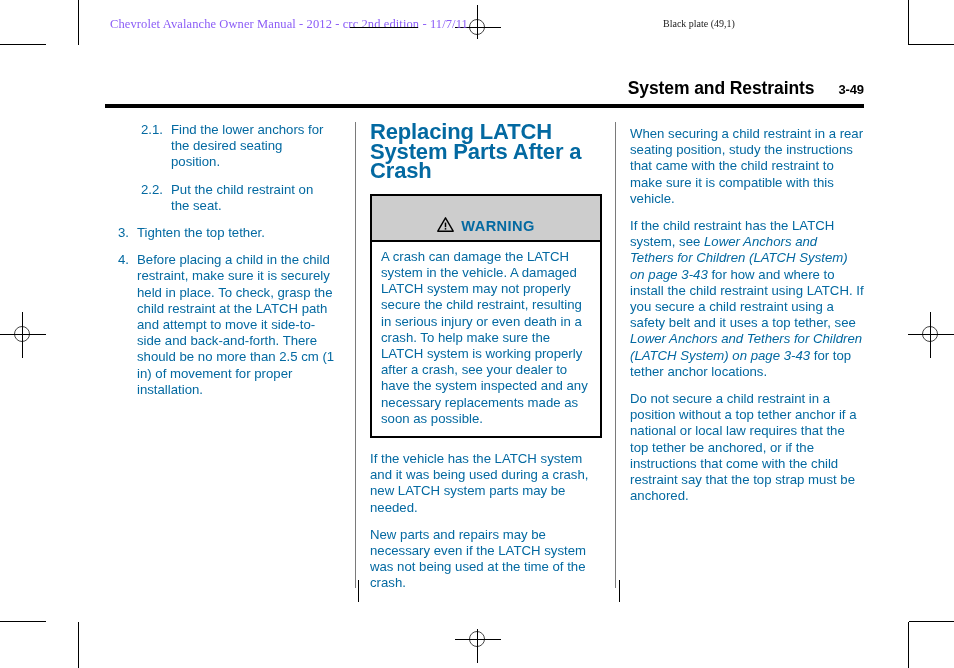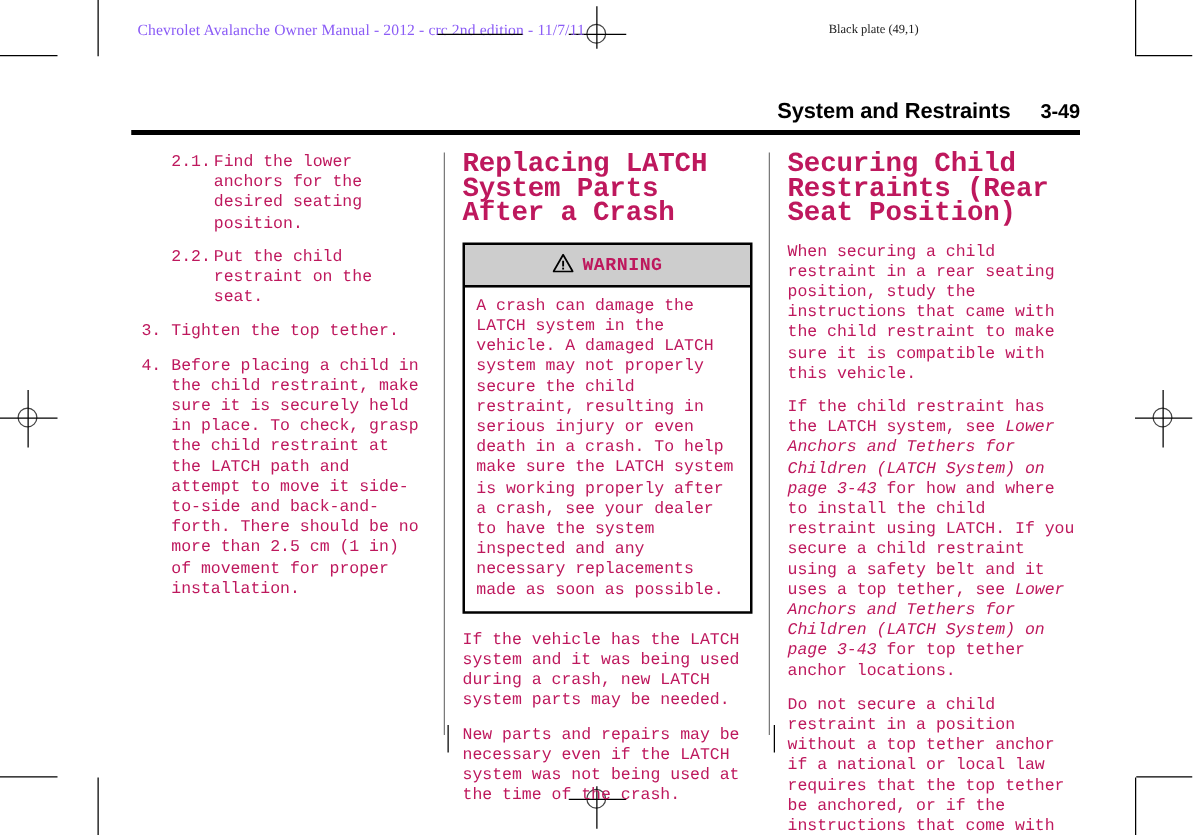--- a/index.html
+++ b/index.html
@@ -99,42 +99,41 @@
     width: 759px;
     text-align: right;
     white-space: nowrap;
   }
   .page-header .sect {
     font-size: 17.5px;
     font-weight: bold;
     letter-spacing: -0.1px;
   }
   .page-header .pg {
-    font-size: 16px;
+    font-size: 13px;
     font-weight: bold;
     margin-left: 24px;
     letter-spacing: -0.1px;
   }
   .header-rule {
     position: absolute;
     top: 104px;
     left: 105px;
     width: 759px;
     height: 4px;
     background: #000;
   }
 
   
   .col {
     position: absolute;
     top: 122px;
     font-size: 13.2px;
     line-height: 16.2px;
-    color: #be185d;
-    font-family: Liberation Mono, monospace;
+    color: #0369a1;
   }
   #col-1 { left: 107px; width: 228px; }
   #col-2 { left: 370px; width: 232px; }
   #col-3 { left: 630px; width: 234px; }
 
   .col-divider {
     position: absolute;
     top: 122px;
     width: 0;
     height: 466px;
@@ -174,21 +173,21 @@
   
   .warnbox {
     border: 2px solid #000;
     margin: 0 0 13px 0;
     background: #fff;
   }
   .warnbox .wb-head {
     background: #cdcdcd;
     border-bottom: 2px solid #000;
     text-align: center;
-    padding: 7px 0 5px 0;
+    padding: 21px 0 5px 0;
     font-size: 14.6px;
     font-weight: bold;
     letter-spacing: 0.4px;
     display: flex;
     align-items: center;
     justify-content: center;
     gap: 7px;
   }
   .warnbox .wb-body {
     padding: 7px 9px 9px 9px;
@@ -282,20 +281,19 @@
       <span>WARNING</span>
     </div>
     <div class="wb-body">A crash can damage the LATCH system in the vehicle. A damaged LATCH system may not properly secure the child restraint, resulting in serious injury or even death in a crash. To help make sure the LATCH system is working properly after a crash, see your dealer to have the system inspected and any necessary replacements made as soon as possible.</div>
   </div>
 
   <p class="para">If the vehicle has the LATCH system and it was being used during a crash, new LATCH system parts may be needed.</p>
   <p class="para">New parts and repairs may be necessary even if the LATCH system was not being used at the time of the crash.</p>
 </div>
 
 <div class="col" id="col-3">
-  <h2 class="sec-title">Securing Child Restraints (Rear Seat Position)</h2>
 
   <p class="para">When securing a child restraint in a rear seating position, study the instructions that came with the child restraint to make sure it is compatible with this vehicle.</p>
 
   <p class="para"><span>If the child restraint has the LATCH system, see </span><em class="ref">Lower Anchors and Tethers for Children (LATCH System) on page 3-43</em><span> for how and where to install the child restraint using LATCH. If you secure a child restraint using a safety belt and it uses a top tether, see </span><em class="ref">Lower Anchors and Tethers for Children (LATCH System) on page 3-43</em><span> for top tether anchor locations.</span></p>
 
   <p class="para">Do not secure a child restraint in a position without a top tether anchor if a national or local law requires that the top tether be anchored, or if the instructions that come with the child restraint say that the top strap must be anchored.</p>
 </div>
 
 </body></html>

